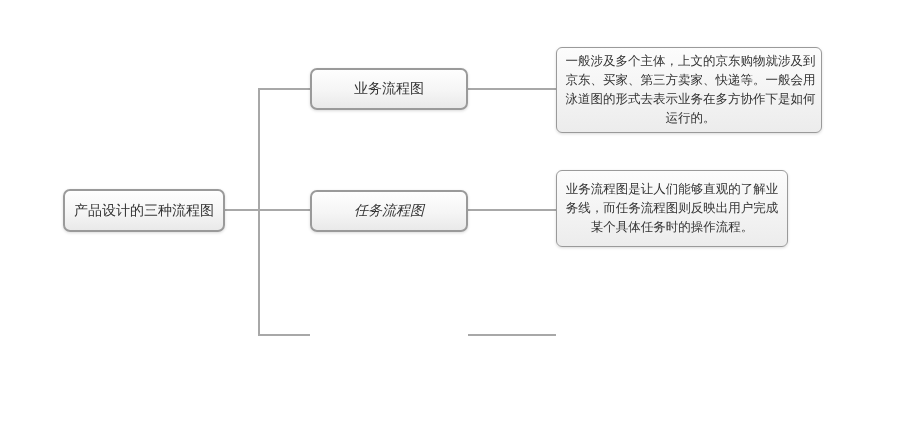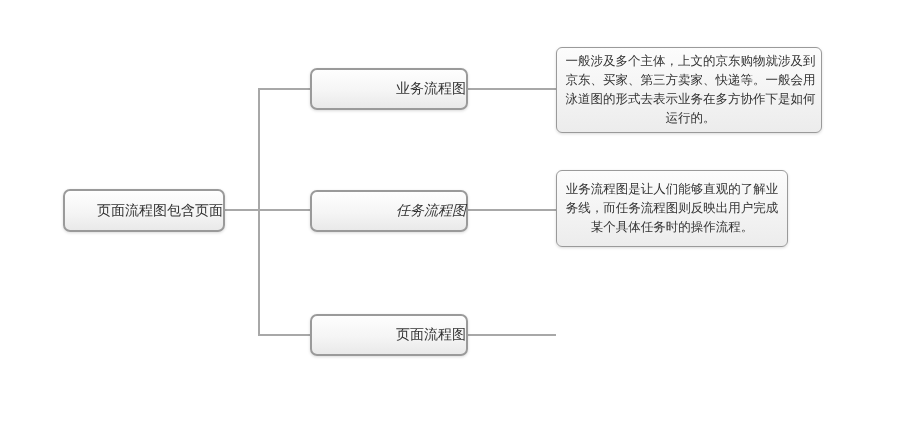--- a/index.html
+++ b/index.html
@@ -23,21 +23,21 @@
   .line.v { width: 2px; }
   .node {
     position: absolute;
     box-sizing: border-box;
     border: 2px solid var(--border, #9a9a9a);
     border-radius: 7px;
     background: linear-gradient(180deg, #fefefe 0%, #f5f5f5 55%, #e9e9e9 100%);
     box-shadow: 0 1px 3px rgba(0,0,0,0.15);
     display: flex;
     align-items: center;
-    justify-content: flex-end;
+    justify-content: center;
     font-size: 14px;
     color: var(--text, #333333);
     white-space: nowrap;
   }
   .desc {
     position: absolute;
     box-sizing: border-box;
     border: 1px solid var(--border, #9a9a9a);
     border-radius: 6px;
     background: linear-gradient(180deg, #fcfcfc 0%, #ececec 100%);
@@ -59,31 +59,28 @@
 
   <div class="line h" style="left:224px; top:209px; width:86px;"></div>
   <div class="line v" style="left:258px; top:88px; height:248px;"></div>
   <div class="line h" style="left:258px; top:88px; width:52px;"></div>
   <div class="line h" style="left:258px; top:334px; width:52px;"></div>
   <div class="line h" style="left:468px; top:88px; width:88px;"></div>
   <div class="line h" style="left:468px; top:209px; width:88px;"></div>
   <div class="line h" style="left:468px; top:334px; width:88px;"></div>
 
   <div class="node" style="left:63px; top:189px; width:162px; height:43px;">
-    <span>页面流程图包含页面</span>
+    <span>产品设计的三种流程图</span>
   </div>
 
   <div class="node" style="left:310px; top:68px; width:158px; height:42px;">
     <span>业务流程图</span>
   </div>
   <div class="node" style="left:310px; top:190px; width:158px; height:42px;font-style:italic;">
     <span>任务流程图</span>
-  </div>
-  <div class="node" style="left:310px; top:314px; width:158px; height:42px;">
-    <span>页面流程图</span>
   </div>
 
   <div class="desc" style="left:556px; top:47px; width:266px; height:86px;padding-left:8px;">
     <span>一般涉及多个主体，上文的京东购物就涉及到京东、买家、第三方卖家、快递等。一般会用泳道图的形式去表示业务在多方协作下是如何运行的。</span>
   </div>
   <div class="desc" style="left:556px; top:170px; width:232px; height:77px;">
     <span>业务流程图是让人们能够直观的了解业务线，而任务流程图则反映出用户完成某个具体任务时的操作流程。</span>
   </div>
 
 </div>

